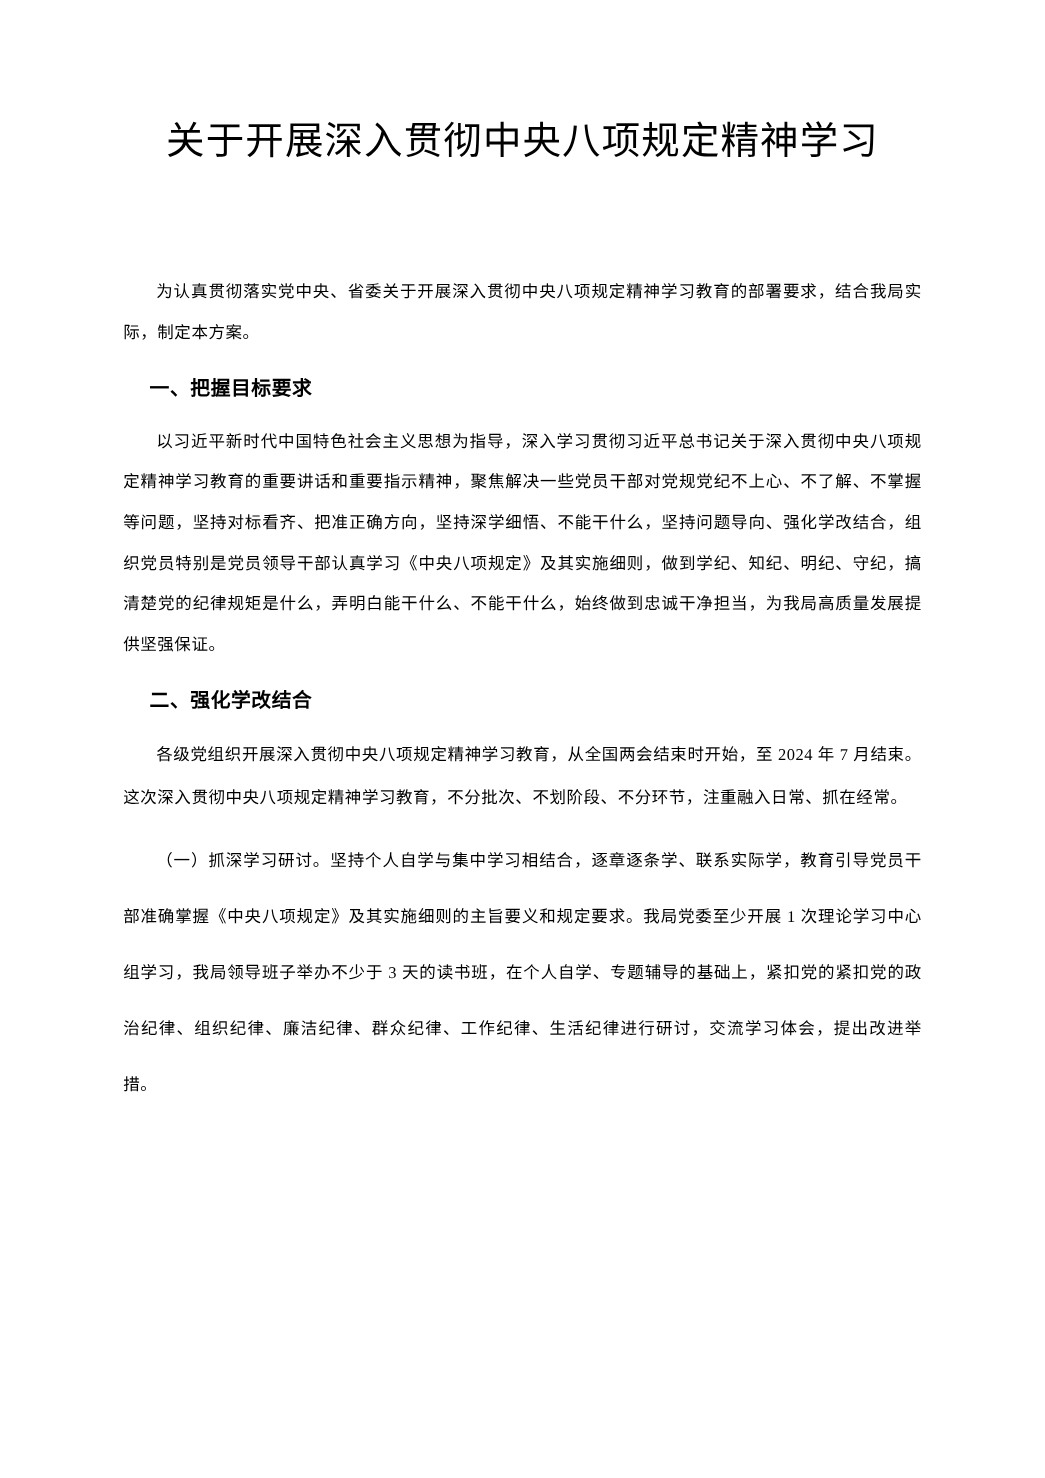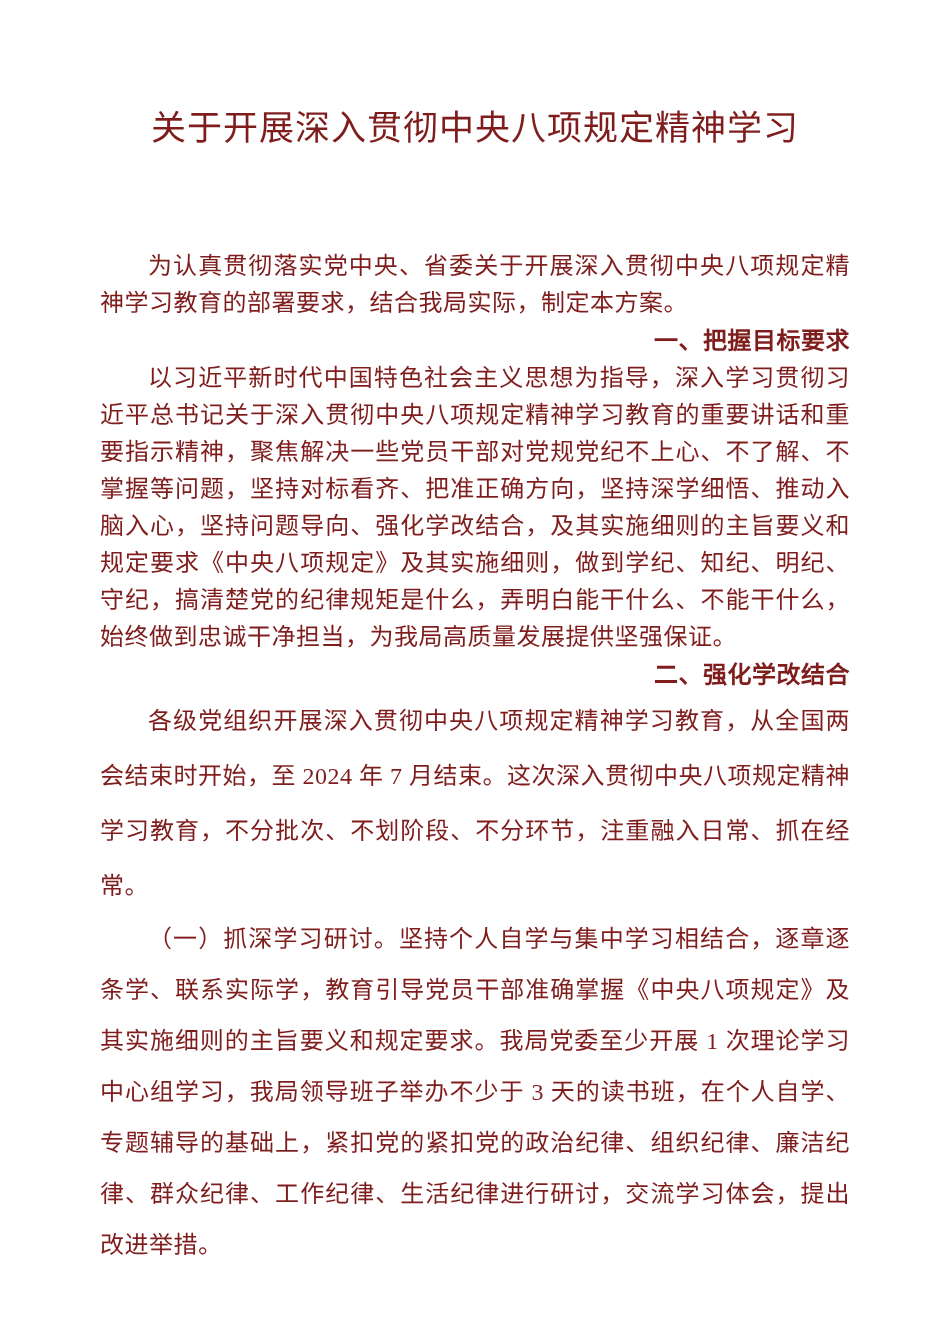--- a/index.html
+++ b/index.html
@@ -6,75 +6,74 @@
     margin: 0;
     padding: 0;
     background: #ffffff;
   }
   .page {
     position: relative;
     width: 950px;
     height: 1344px;
     margin: 0 auto;
     background: #ffffff;
-    color: #7f1d1d;
+    color: #000000;
     box-sizing: border-box;
     padding: 90px 100px 0 100px;
     overflow: hidden;
     font-family: "Liberation Serif", "DejaVu Serif", serif;
   }
   .doc-title {
     font-size: 35px;
     font-weight: normal;
     line-height: 78px;
     text-align: center;
     letter-spacing: 1px;
   }
   .doc-body {
     margin-top: 80px;
   }
   .para {
-    margin: 0;
-    font-size: 24px;
+    margin: 12px;
+    font-size: 15px;
     line-height: 37px;
     text-align: justify;
     text-justify: inter-character;
     text-indent: 2em;
     word-break: break-all;
     letter-spacing: 0.5px;
   }
-  .para.loose-a { line-height: 55px; }
+  .para.loose-a { line-height: 39px; }
   .para.loose-b { line-height: 51px; }
   .section-heading {
     margin: 0;
-    font-size: 24px;
+    font-size: 18px;
     line-height: 38px;
     font-weight: 700;
     text-indent: 2em;
     font-family: "Liberation Sans", "DejaVu Sans", sans-serif;
     letter-spacing: 0.5px;
-    text-align: right;
   }
 </style>
 </head>
 <body>
 
 <div class="page">
 
   <div class="doc-title">
     <div>关于开展深入贯彻中央八项规定精神学习</div>
   </div>
 
   <div class="doc-body">
 
     <p class="para">为认真贯彻落实党中央、省委关于开展深入贯彻中央八项规定精神学习教育的部署要求，结合我局实际，制定本方案。</p>
 
     <p class="section-heading">一、把握目标要求</p>
 
-    <p class="para">以习近平新时代中国特色社会主义思想为指导，深入学习贯彻习近平总书记关于深入贯彻中央八项规定精神学习教育的重要讲话和重要指示精神，聚焦解决一些党员干部对党规党纪不上心、不了解、不掌握等问题，坚持对标看齐、把准正确方向，坚持深学细悟、推动入脑入心，坚持问题导向、强化学改结合，及其实施细则的主旨要义和规定要求《中央八项规定》及其实施细则，做到学纪、知纪、明纪、守纪，搞清楚党的纪律规矩是什么，弄明白能干什么、不能干什么，始终做到忠诚干净担当，为我局高质量发展提供坚强保证。</p>
+    <p class="para">以习近平新时代中国特色社会主义思想为指导，深入学习贯彻习近平总书记关于深入贯彻中央八项规定精神学习教育的重要讲话和重要指示精神，聚焦解决一些党员干部对党规党纪不上心、不了解、不掌握等问题，坚持对标看齐、把准正确方向，坚持深学细悟、不能干什么，坚持问题导向、强化学改结合，组织党员特别是党员领导干部认真学习《中央八项规定》及其实施细则，做到学纪、知纪、明纪、守纪，搞清楚党的纪律规矩是什么，弄明白能干什么、不能干什么，始终做到忠诚干净担当，为我局高质量发展提供坚强保证。</p>
 
     <p class="section-heading">二、强化学改结合</p>
 
     <p class="para loose-a">各级党组织开展深入贯彻中央八项规定精神学习教育，从全国两会结束时开始，至 2024 年 7 月结束。这次深入贯彻中央八项规定精神学习教育，不分批次、不划阶段、不分环节，注重融入日常、抓在经常。</p>
 
     <p class="para loose-b">（一）抓深学习研讨。坚持个人自学与集中学习相结合，逐章逐条学、联系实际学，教育引导党员干部准确掌握《中央八项规定》及其实施细则的主旨要义和规定要求。我局党委至少开展 1 次理论学习中心组学习，我局领导班子举办不少于 3 天的读书班，在个人自学、专题辅导的基础上，紧扣党的紧扣党的政治纪律、组织纪律、廉洁纪律、群众纪律、工作纪律、生活纪律进行研讨，交流学习体会，提出改进举措。</p>
 
   </div>
 
 </div>

